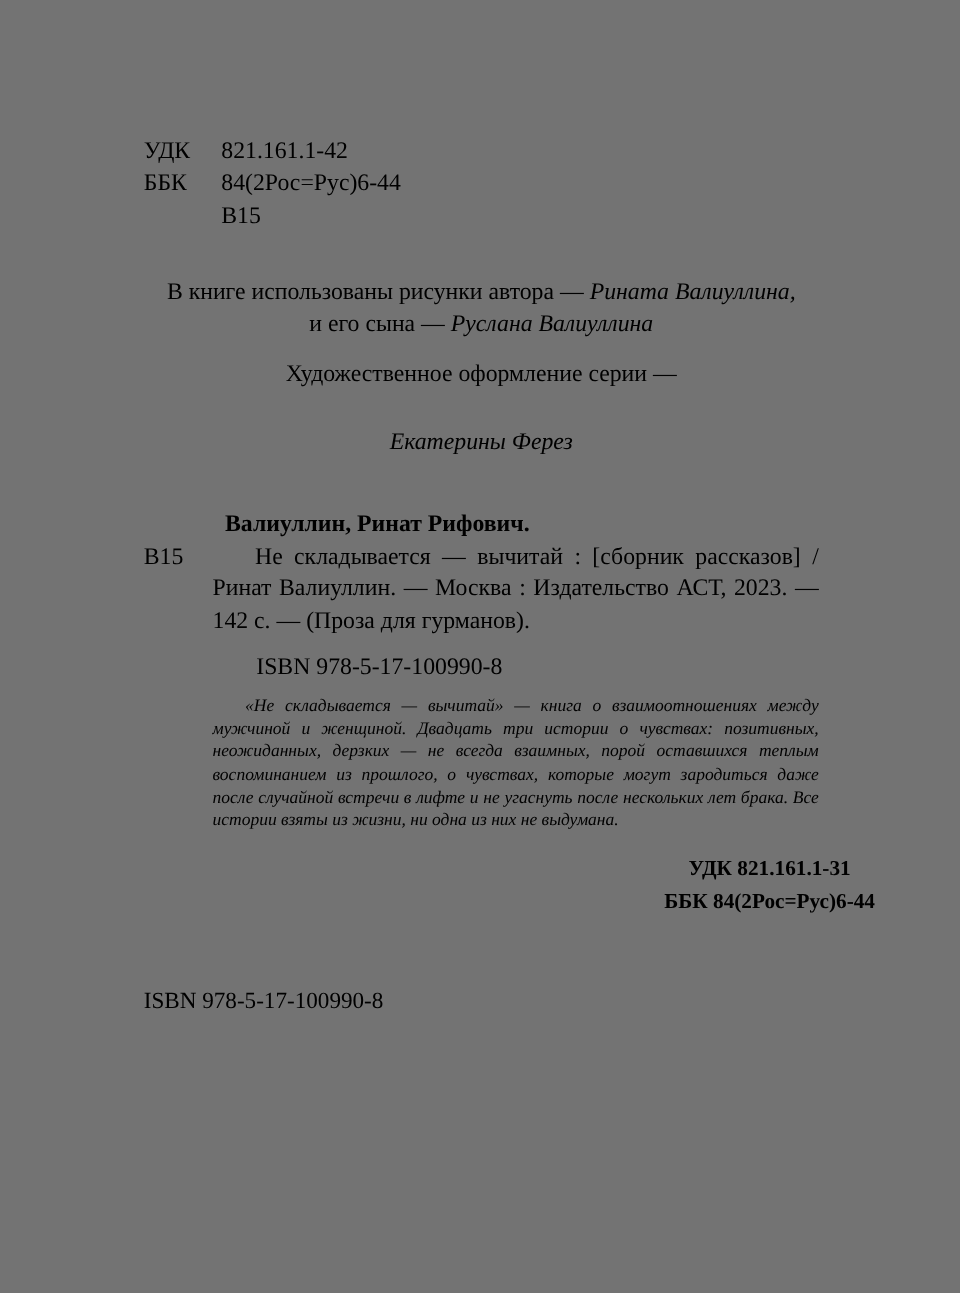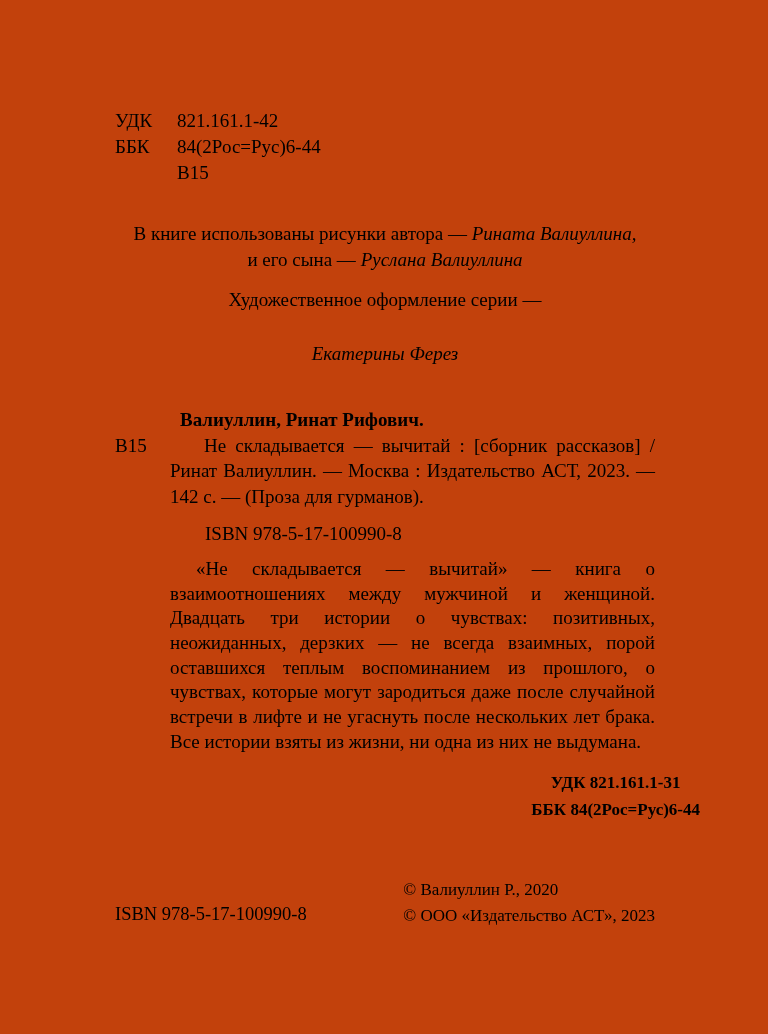--- a/index.html
+++ b/index.html
@@ -5,21 +5,21 @@
   html, body {
     margin: 0;
     padding: 0;
     background: #ffffff;
   }
   .page {
     position: relative;
     width: 768px;
     height: 1034px;
     margin: 0 auto;
-    background: #c2410c;
+    background: #737373;
     color: #000000;
     font-family: "Liberation Serif", "DejaVu Serif", serif;
     font-size: 19px;
     line-height: 1.36;
     box-sizing: border-box;
     padding: 108px 113px 0 115px;
     overflow: hidden;
   }
   .multiline { white-space: pre-line; }
 
@@ -54,21 +54,22 @@
   .catalog-isbn {
     margin: 11px 0 10px 90px;
   }
 
   
   .annotation {
     margin: 0 0 16px 55px;
     text-indent: 26px;
     text-align: justify;
     line-height: 1.3;
-    font-size: 19px;
+    font-size: 14px;
+    font-style: italic;
   }
 
   
   .bottom-codes-wrap {
     display: flex;
     justify-content: flex-end;
     margin-bottom: 0;
   }
   .bottom-codes {
     font-weight: bold;
@@ -143,19 +144,15 @@
 
   <div class="bottom-codes-wrap">
     <div class="bottom-codes">
       <div>УДК 821.161.1-31</div>
       <div>ББК 84(2Рос=Рус)6-44</div>
     </div>
   </div>
 
   <div class="footer">
     <div class="footer-isbn">ISBN 978-5-17-100990-8</div>
-    <div class="footer-copyrights">
-      <div>© Валиуллин Р., 2020</div>
-      <div>© ООО «Издательство АСТ», 2023</div>
-    </div>
   </div>
 
 </div>
 
 </body></html>

